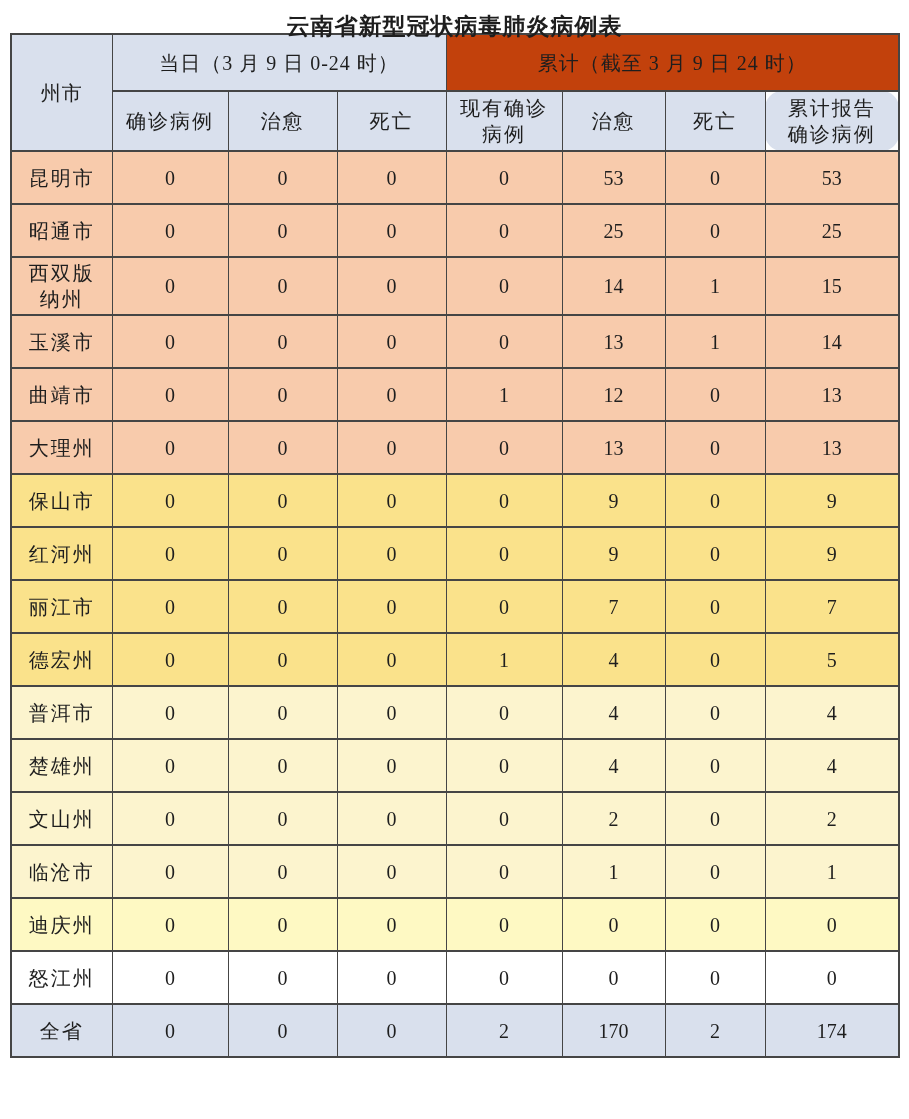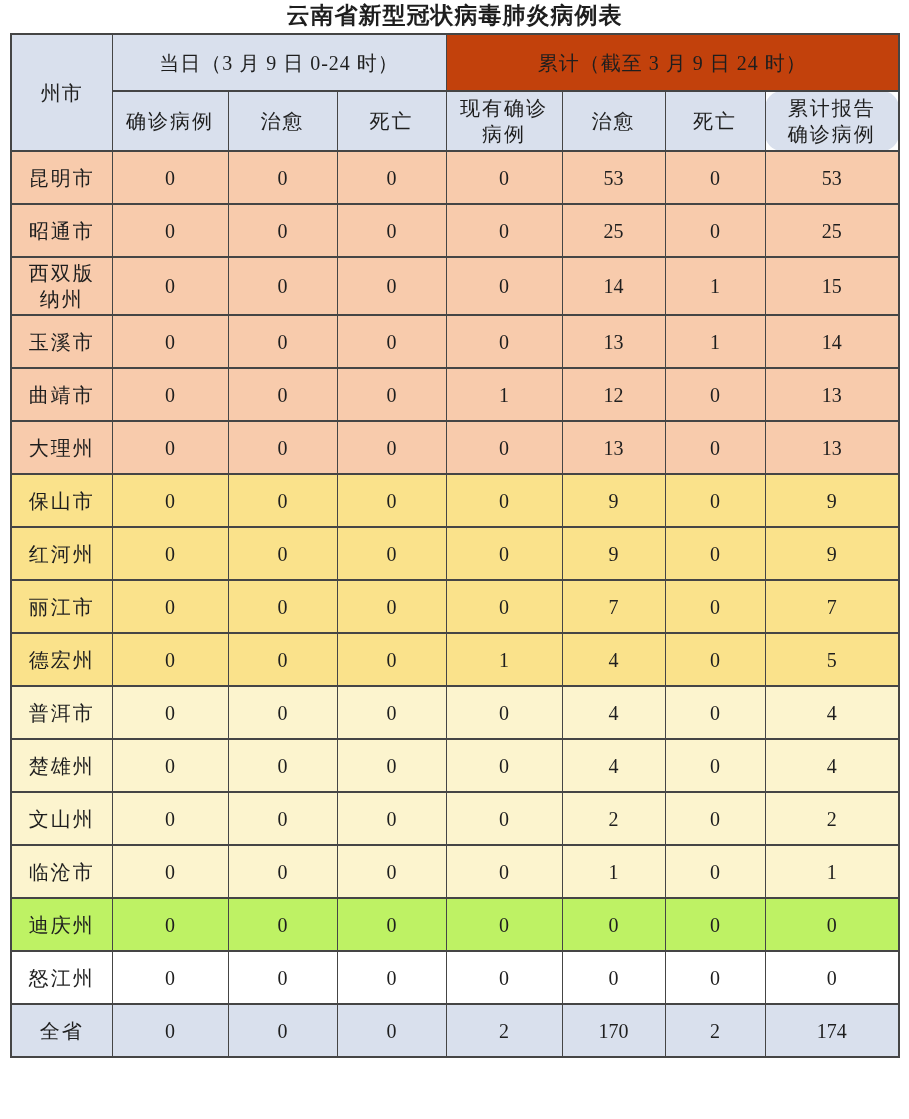--- a/index.html
+++ b/index.html
@@ -10,20 +10,21 @@
     background: #ffffff;
     font-family: "Liberation Serif", "DejaVu Serif", serif;
     color: #1e1e1e;
   }
   .title {
     width: 909px;
     text-align: center;
     font-size: 23px;
     font-weight: bold;
     letter-spacing: 1px;
+    padding-top: 11px;
     height: 33px;
     box-sizing: border-box;
   }
   table.cases {
     border-collapse: collapse;
     table-layout: fixed;
     width: 888px;
     margin-left: 10px;
     border: 2px solid #454545;
   }
@@ -216,21 +217,21 @@
       <tr style="background: rgb(252, 244, 206);">
         <td class="region">临沧市</td>
         <td>0</td>
         <td>0</td>
         <td>0</td>
         <td>0</td>
         <td>1</td>
         <td>0</td>
         <td>1</td>
       </tr>
-      <tr style="background: #bef264; margin-top: 44px;">
+      <tr style="background: #fef9c3; margin-top: 44px;">
         <td class="region">迪庆州</td>
         <td>0</td>
         <td>0</td>
         <td>0</td>
         <td>0</td>
         <td>0</td>
         <td>0</td>
         <td>0</td>
       </tr>
       <tr style="background: rgb(255, 255, 255);">

